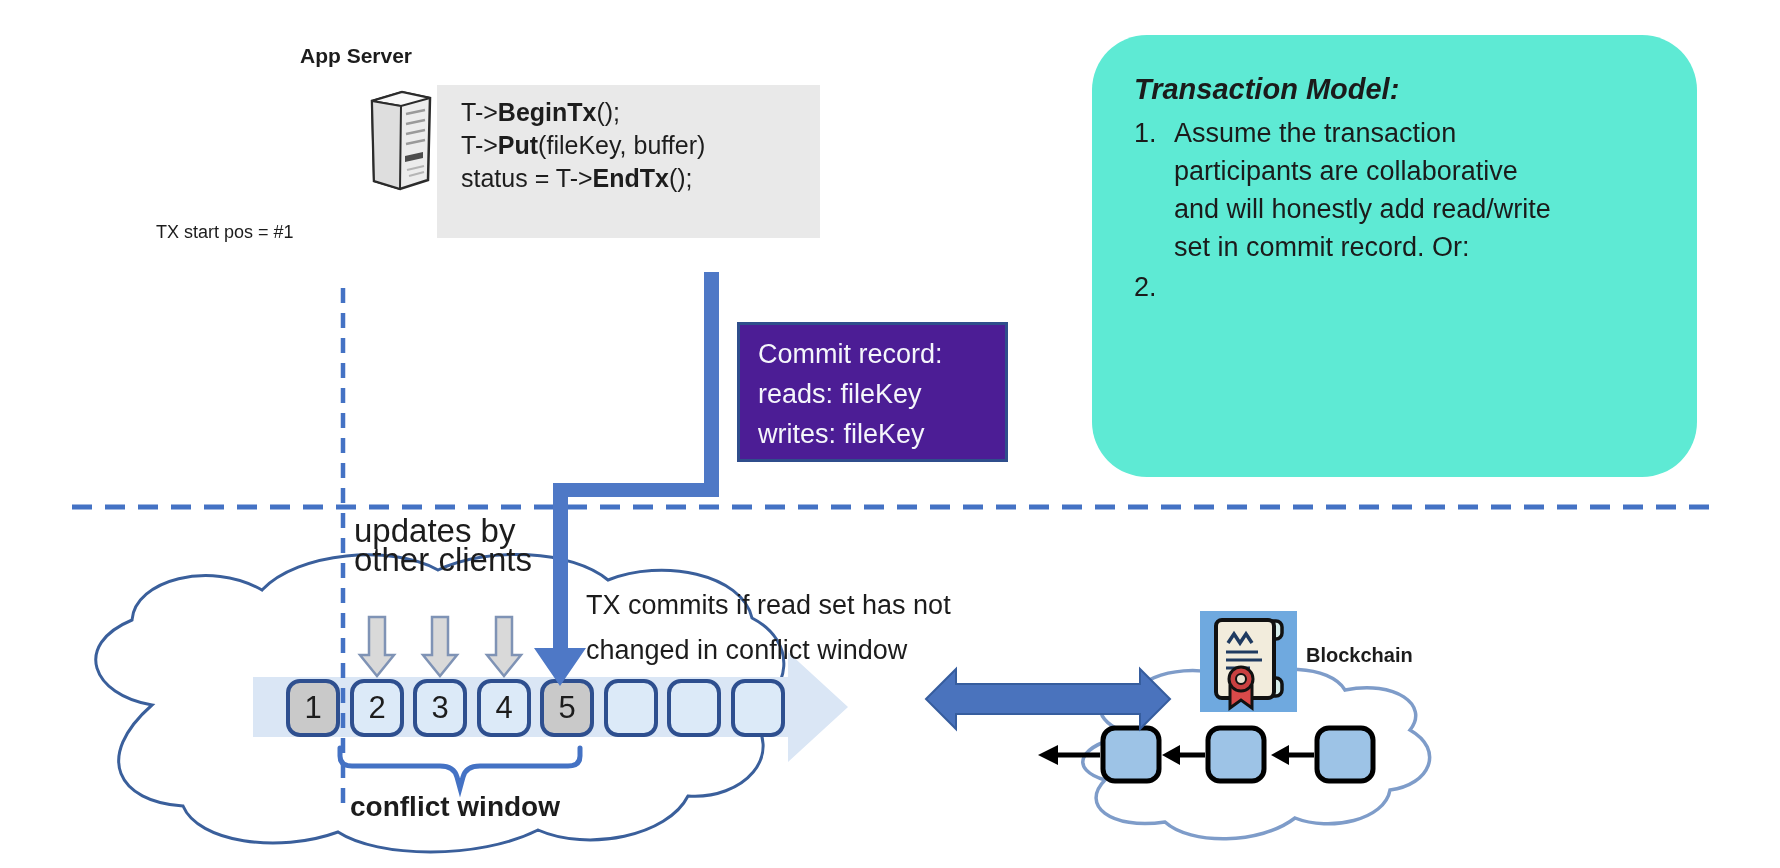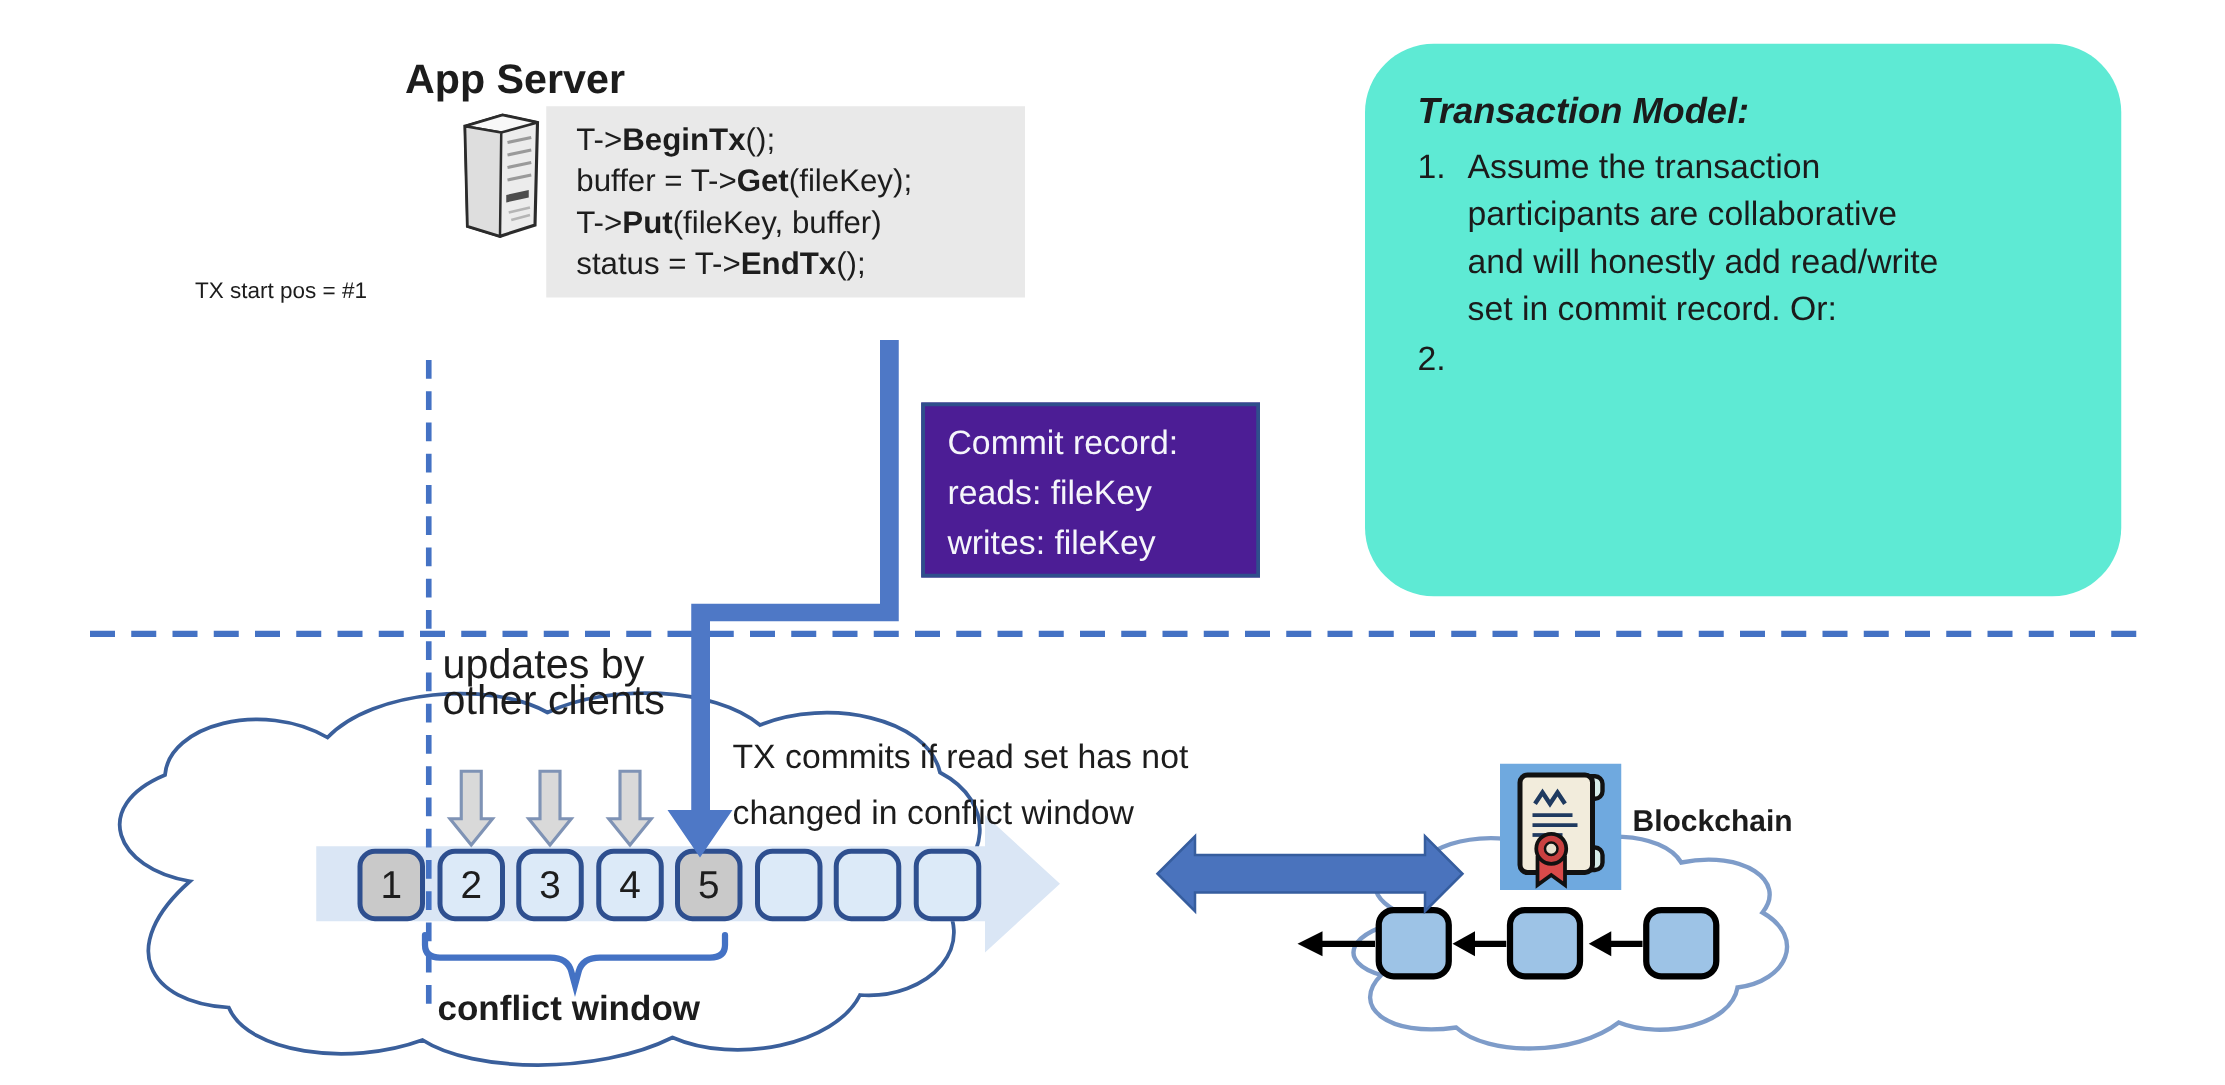--- a/index.html
+++ b/index.html
@@ -4,42 +4,42 @@
 <style>
   html,body{margin:0;padding:0;background:#ffffff;}
   body{font-family:"Liberation Sans","DejaVu Sans",sans-serif;}
   .stage{position:relative;width:1780px;height:868px;overflow:hidden;background:#fff;}
   svg{position:absolute;left:0;top:0;pointer-events:none;}
   #shapes-bottom{z-index:1;}
   #shapes-top{z-index:6;}
 
   .label{position:absolute;color:#1c1c1c;white-space:pre-line;z-index:7;}
 
-  .app-server-title{left:300px;top:44px;width:200px;text-align:right;font-size:33px;font-weight:bold;}
+  .app-server-title{left:300px;top:44px;width:200px;text-align:left;font-size:21px;font-weight:bold;}
   .tx-start{left:156px;top:222px;font-size:18px;}
 
   .code-box{position:absolute;left:437px;top:85px;width:383px;height:153px;background:#e9e9e9;
             z-index:3;box-sizing:border-box;padding:11px 0 0 24px;font-size:25px;line-height:33px;color:#1d1d1d;}
   .code-line b{font-weight:bold;}
 
   .commit-box{position:absolute;left:737px;top:322px;width:271px;height:140px;background:#4c1d95;
               border:3px solid #2f4e8c;z-index:4;box-sizing:border-box;padding:9px 0 0 18px;
               color:#f5f6fb;font-size:27px;line-height:40px;}
 
   .note-box{position:absolute;left:1092px;top:35px;width:605px;height:442px;background:#5eead4;
             border-radius:55px;z-index:2;box-sizing:border-box;padding:38px 30px 0 42px;color:#1b1b1b;}
   .note-title{font-size:29px;font-weight:bold;font-style:italic;margin-bottom:8px;}
   .note-item{display:flex;font-size:27px;line-height:38px;margin-top:2px;}
   .note-num{width:40px;flex:0 0 40px;}
   .note-text{white-space:pre-line;}
 
   .updates-label{left:354px;top:516px;font-size:33px;line-height:29px;}
   .tx-commits-label{left:586px;top:583px;font-size:27px;line-height:45px;}
   .conflict-label{left:330px;top:791px;width:250px;text-align:center;font-size:28px;font-weight:bold;}
-  .blockchain-label{left:1306px;top:644px;font-size:24px;font-weight:bold;}
+  .blockchain-label{left:1306px;top:644px;font-size:20px;font-weight:bold;}
 
   .slot{position:absolute;top:679px;width:54px;height:58px;box-sizing:border-box;
         background:#dceaf8;border:4px solid #2e4f8f;border-radius:14px;z-index:3;
         display:flex;align-items:center;justify-content:center;font-size:31px;color:#1d1d1d;}
   .slot.gray{background:#c9c9c9;}
 </style>
 </head>
 <body>
 
 <div class="stage">
@@ -112,21 +112,20 @@
   <div class="label tx-start">TX start pos = #1</div>
   <div class="label updates-label">updates by
 other clients</div>
   <div class="label conflict-label">conflict window</div>
   <div class="label tx-commits-label">TX commits if read set has not
 changed in conflict window</div>
   <div class="label blockchain-label">Blockchain</div>
 
   <div class="code-box">
     <div class="code-line"><span>T-&gt;</span><b>BeginTx</b><span>();</span></div>
-    <div class="code-line"><span>buffer = T-&gt;</span><b>Get</b><span>(fileKey);</span></div>
     <div class="code-line"><span>T-&gt;</span><b>Put</b><span>(fileKey, buffer)</span></div>
     <div class="code-line"><span>status = T-&gt;</span><b>EndTx</b><span>();</span></div>
   </div>
 
   <div class="commit-box">
     <div>Commit record:</div>
     <div>reads: fileKey</div>
     <div>writes: fileKey</div>
   </div>
 

